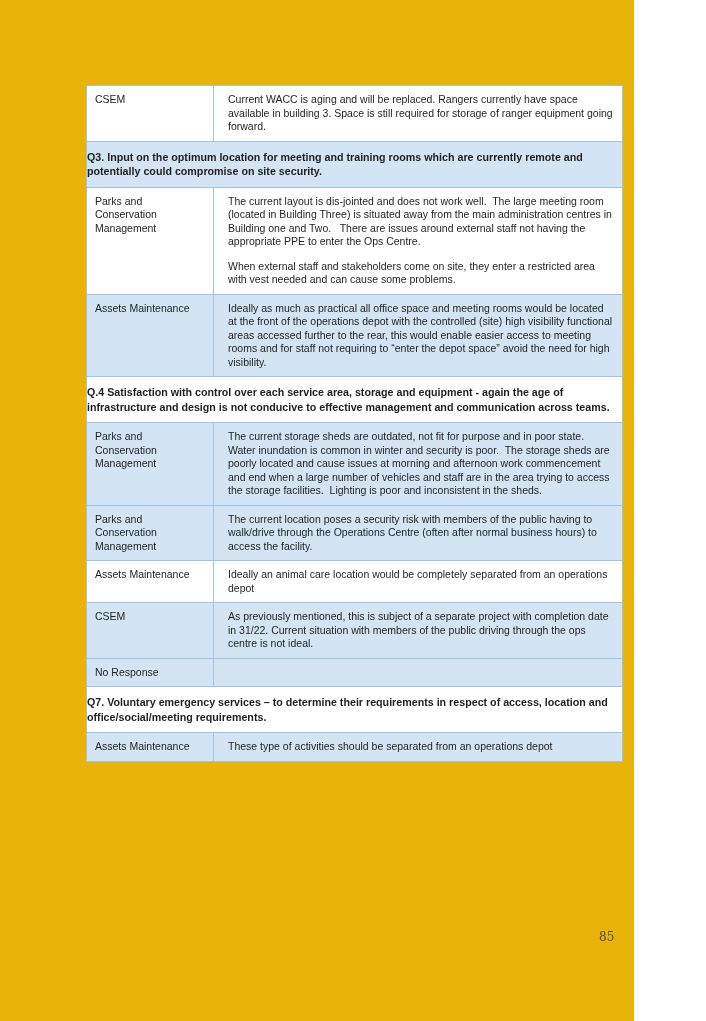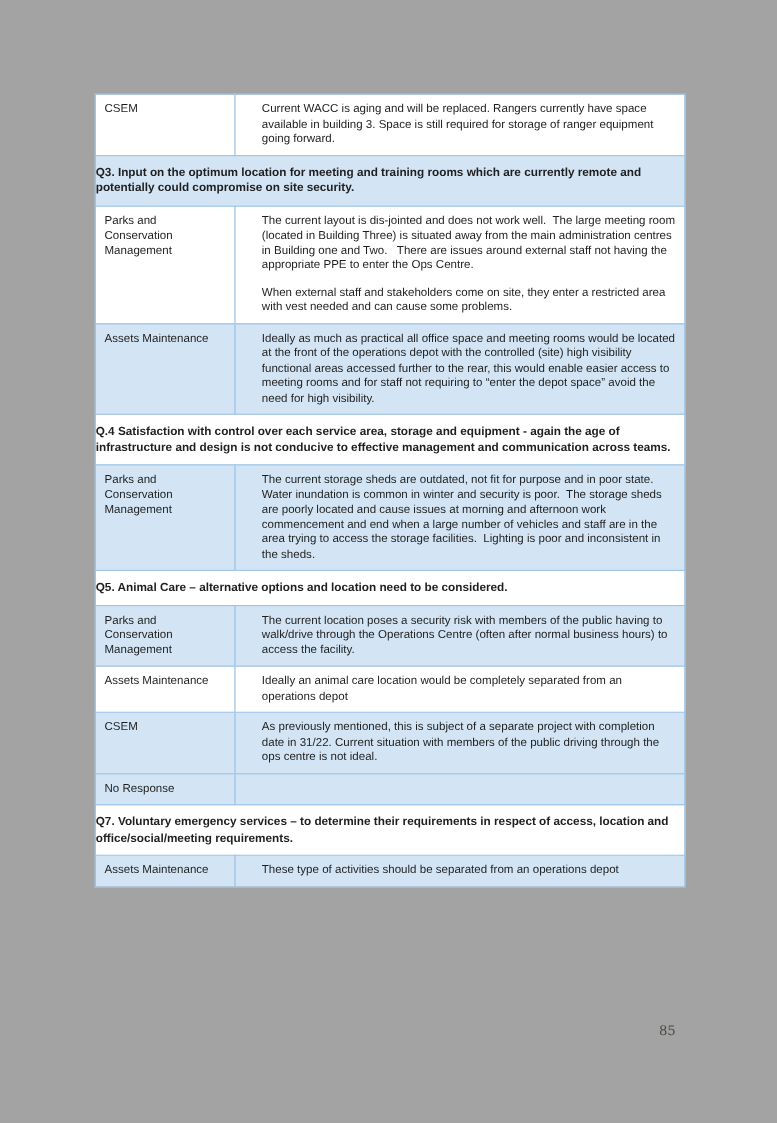--- a/index.html
+++ b/index.html
@@ -1,20 +1,20 @@
 <!DOCTYPE html>
 <html><head>
 <meta charset="utf-8">
 <style>
   html, body { margin: 0; padding: 0; background: #ffffff; }
   .page {
     position: relative;
-    width: 706px;
+    width: 634px;
     height: 1021px;
-    background: #a3a3a3;
+    background: #eab308;
     font-family: "Liberation Sans", sans-serif;
     overflow: hidden;
   }
   table.doc-table {
     position: absolute;
     left: 86px;
     top: 85px;
     width: 536px;
     border-collapse: collapse;
     table-layout: fixed;
@@ -31,21 +31,21 @@
     background: #ffffff;
   }
   td.shaded { background: #d3e5f4; }
   td.q-cell {
     font-weight: bold;
     font-size: 10.7px;
     line-height: 14.5px;
     padding: 8px 0;
   }
   td.resp-cell p {
-    margin: 0 0 11px 16px;
+    margin: 0 0 11px 6px;
     white-space: pre-wrap;
   }
   td.resp-cell p:last-child { margin-bottom: 0; }
   .page-number {
     position: absolute;
     left: 599px;
     top: 930px;
     font-family: "DejaVu Serif", serif;
     font-size: 12px;
     color: #4a4a42;
@@ -87,23 +87,20 @@
         <tr>
           <td colspan="2" class="q-cell">Q.4 Satisfaction with control over each service area, storage and equipment - again the age of infrastructure and design is not conducive to effective management and communication across teams.</td>
         </tr>
         <tr>
           <td class="dept-cell shaded">Parks and Conservation Management</td>
           <td class="resp-cell shaded">
             <p>The current storage sheds are outdated, not fit for purpose and in poor state. Water inundation is common in winter and security is poor.  The storage sheds are poorly located and cause issues at morning and afternoon work commencement and end when a large number of vehicles and staff are in the area trying to access the storage facilities.  Lighting is poor and inconsistent in the sheds.</p>
           </td>
         </tr>
         <tr>
-          <td colspan="2" class="q-cell">Q5. Animal Care – alternative options and location need to be considered.</td>
-        </tr>
-        <tr>
           <td class="dept-cell shaded">Parks and Conservation Management</td>
           <td class="resp-cell shaded">
             <p>The current location poses a security risk with members of the public having to walk/drive through the Operations Centre (often after normal business hours) to access the facility.</p>
           </td>
         </tr>
         <tr>
           <td class="dept-cell">Assets Maintenance</td>
           <td class="resp-cell">
             <p>Ideally an animal care location would be completely separated from an operations depot</p>
           </td>

